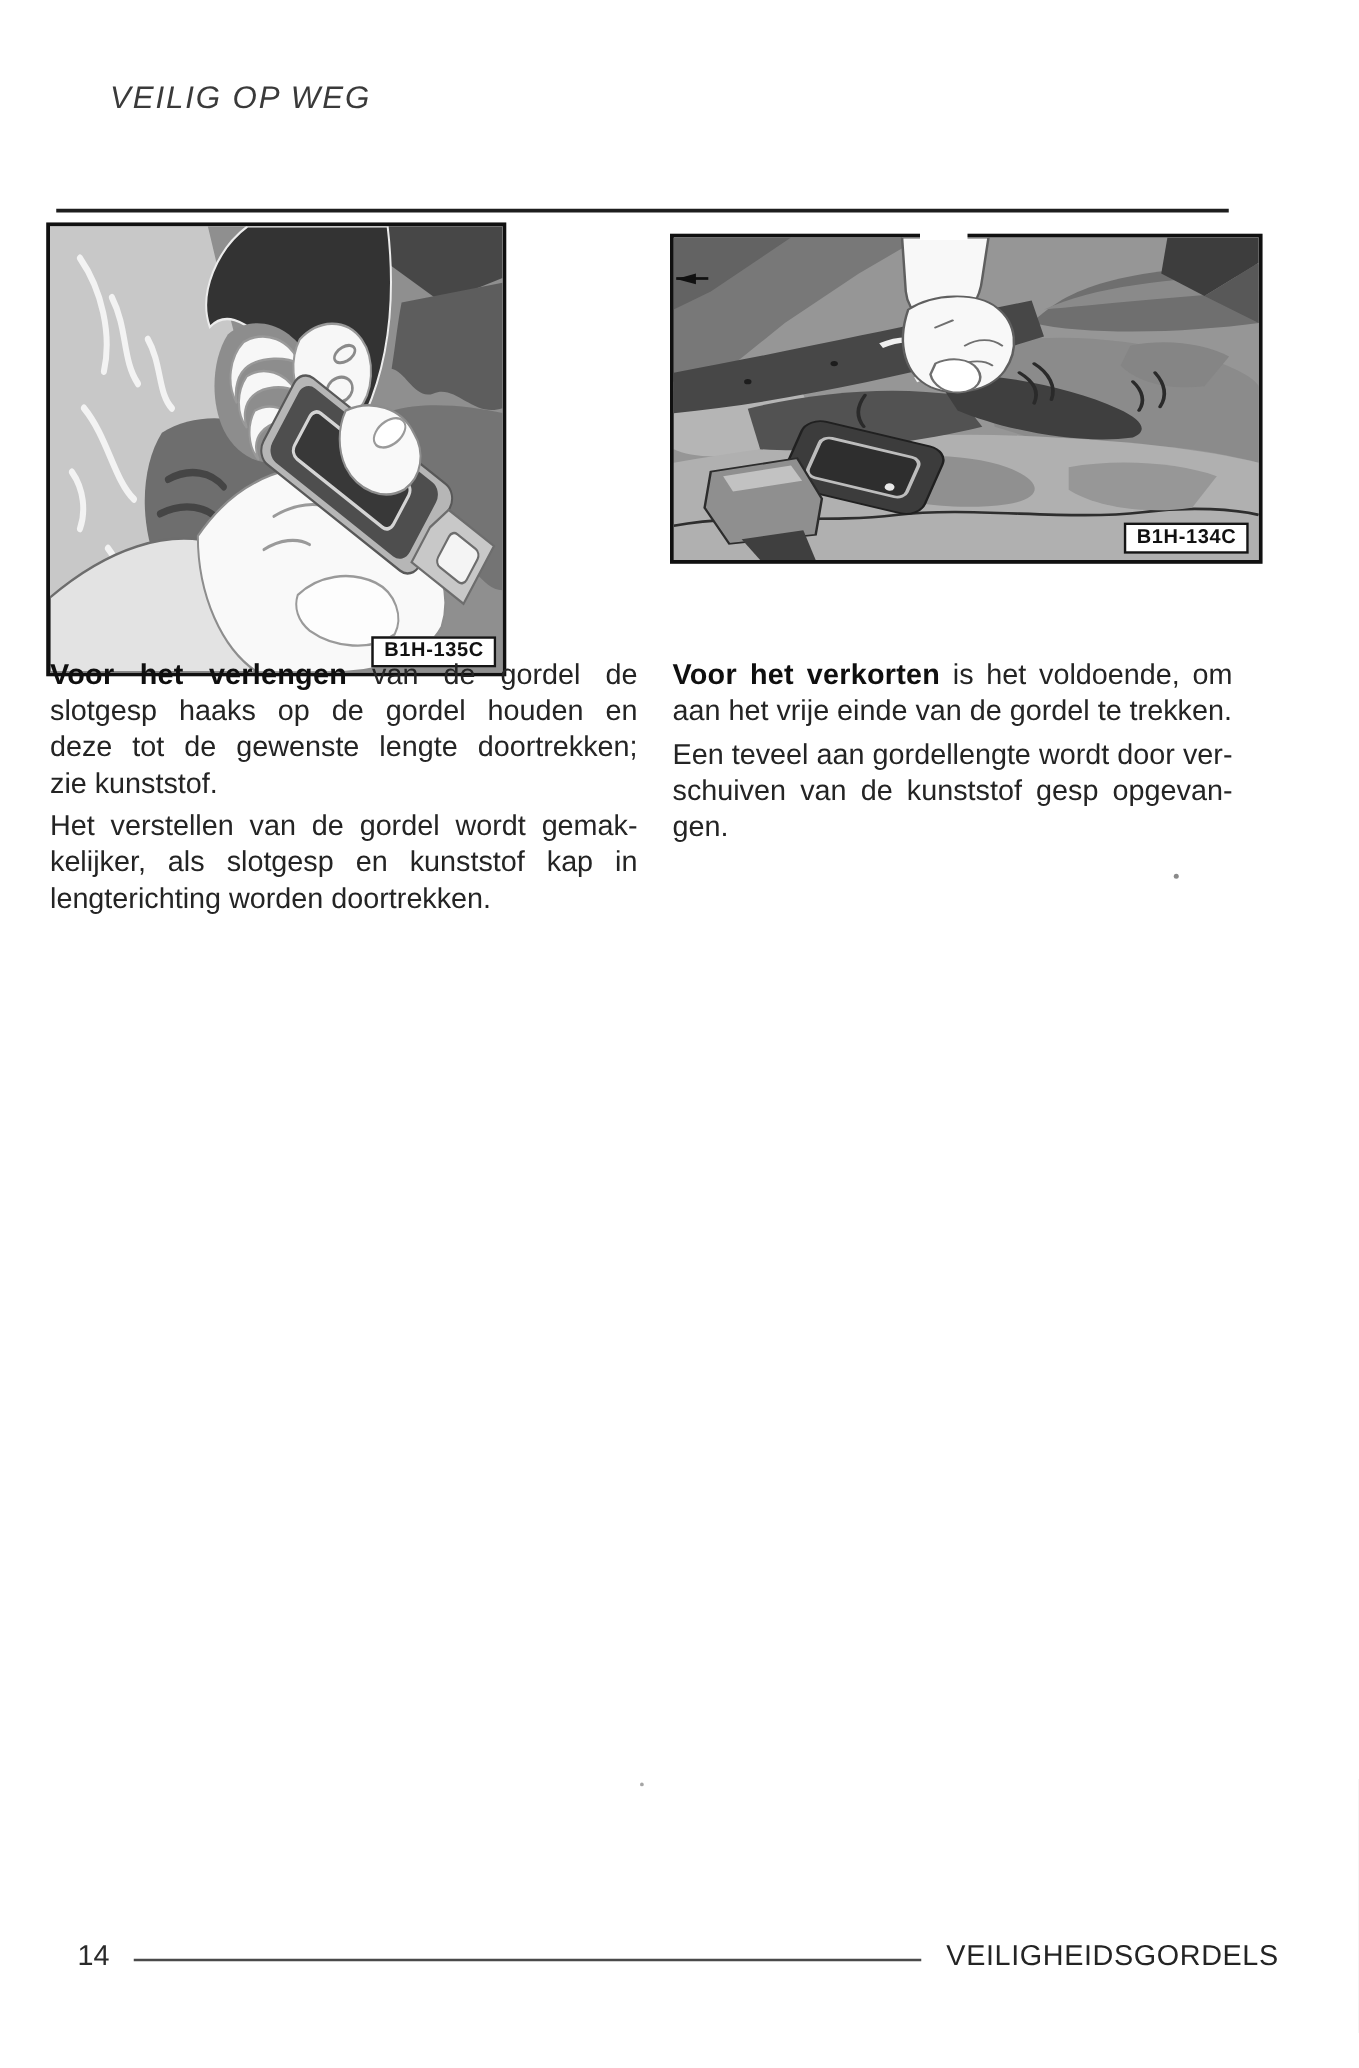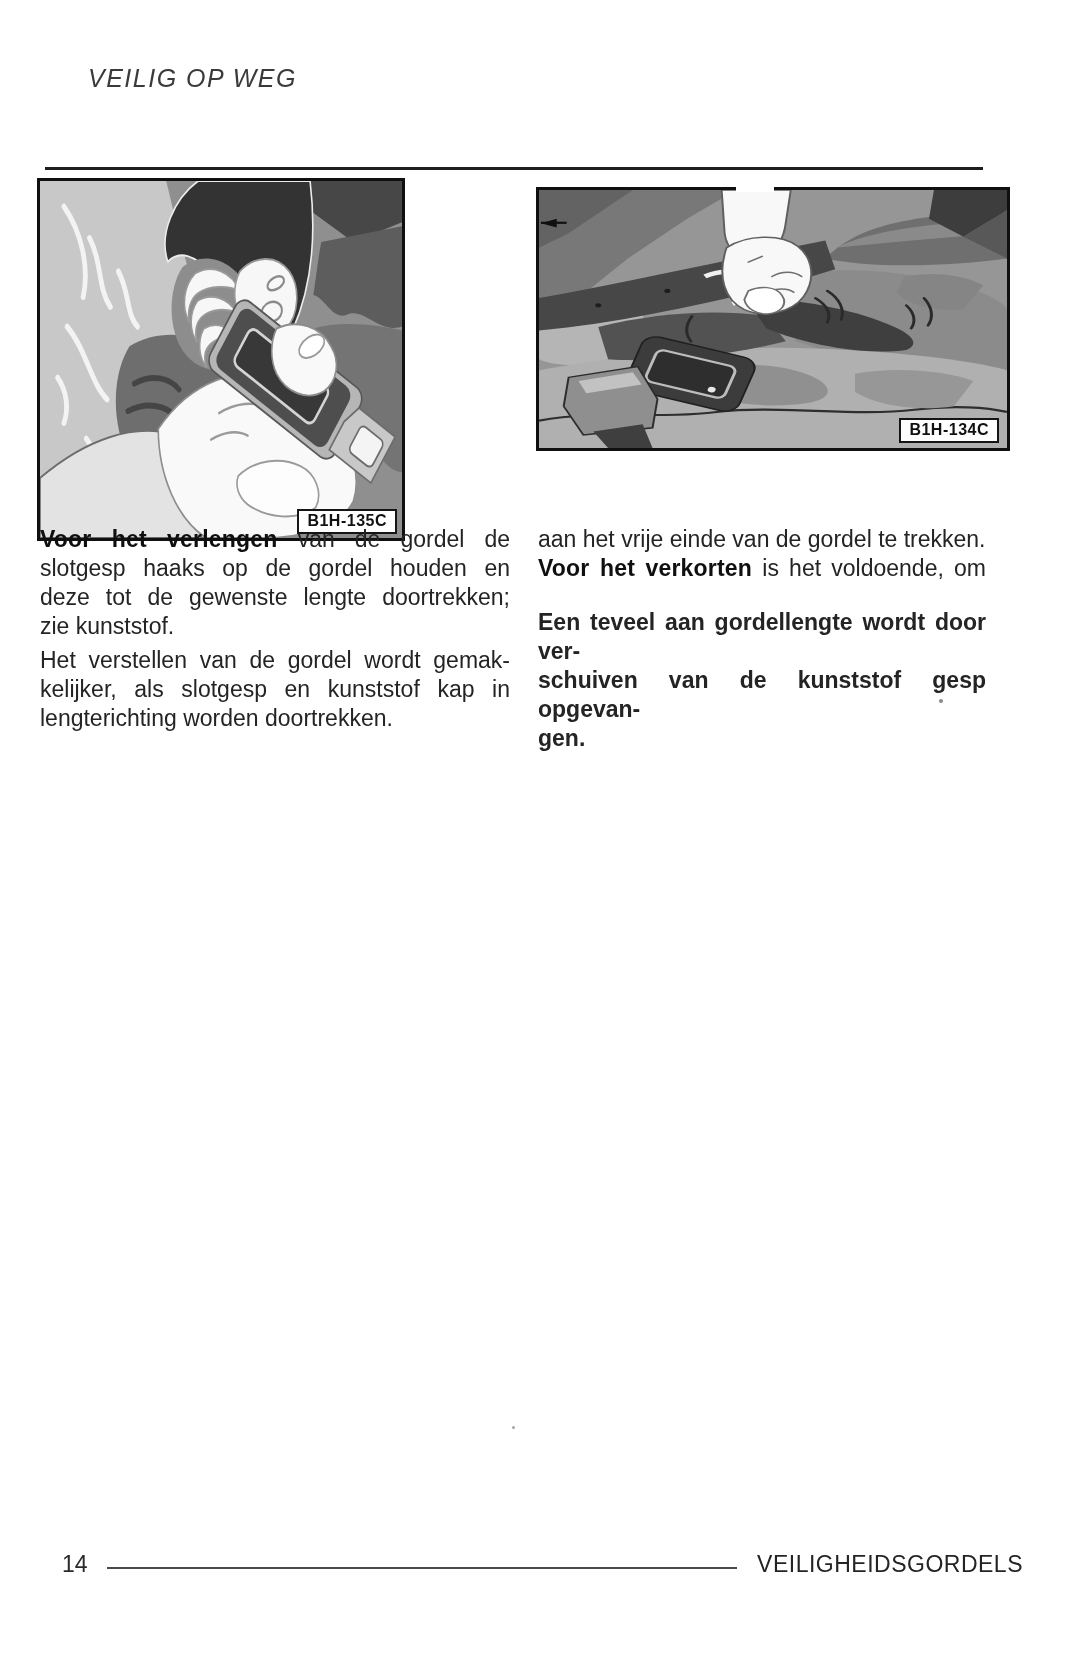--- a/index.html
+++ b/index.html
@@ -44,21 +44,21 @@
   .col{
     position:absolute;top:525px;
     font-size:23px;line-height:29px;color:#242424;
   }
   .col-left{left:40px;width:470px;}
   .col-right{left:538px;width:448px;}
   .ln{white-space:nowrap;}
   .j{text-align:justify;text-align-last:justify;text-justify:inter-word;white-space:normal;}
   .lead{font-weight:700;color:#0f0f0f;letter-spacing:.2px;}
   .p2-left{margin-top:5px;}
-  .p2-right{margin-top:25px;font-weight:bold;}
+  .p2-right{margin-top:6px;}
   .speck{position:absolute;background:#8a8a8a;border-radius:50%;}
   .speck-a{left:939px;top:699px;width:4px;height:4px;}
   .speck-b{left:512px;top:1426px;width:3px;height:3px;background:#a5a5a5;}
   .footer-num{
     position:absolute;left:62px;top:1551px;font-size:23px;color:#2a2a2a;
   }
   .footer-rule{
     position:absolute;left:107px;top:1567px;width:630px;height:2px;background:#4a4a4a;
   }
   .footer-section{
@@ -194,22 +194,22 @@
     </div>
     <div class="p2-left">
       <div class="ln j">Het verstellen van de gordel wordt gemak-</div>
       <div class="ln j">kelijker, als slotgesp en kunststof kap in</div>
       <div class="ln">lengterichting worden doortrekken.</div>
     </div>
   </div>
 
   <div class="col col-right">
     <div>
+      <div class="ln j"><span class="lead">Voor het verkorten</span> <span>is het voldoende, om</span></div>
       <div class="ln">aan het vrije einde van de gordel te trekken.</div>
-      <div class="ln j"><span class="lead">Voor het verkorten</span> <span>is het voldoende, om</span></div>
     </div>
     <div class="p2-right">
       <div class="ln j">Een teveel aan gordellengte wordt door ver-</div>
       <div class="ln j">schuiven van de kunststof gesp opgevan-</div>
       <div class="ln">gen.</div>
     </div>
   </div>
 
   <span class="speck speck-a"></span>
   <span class="speck speck-b"></span>

